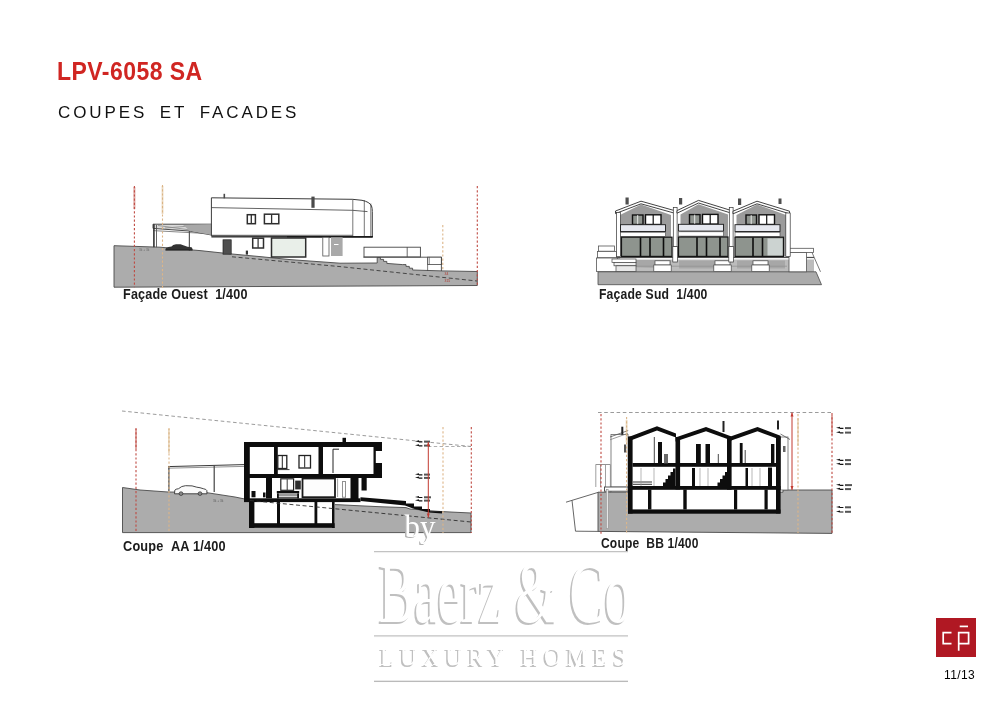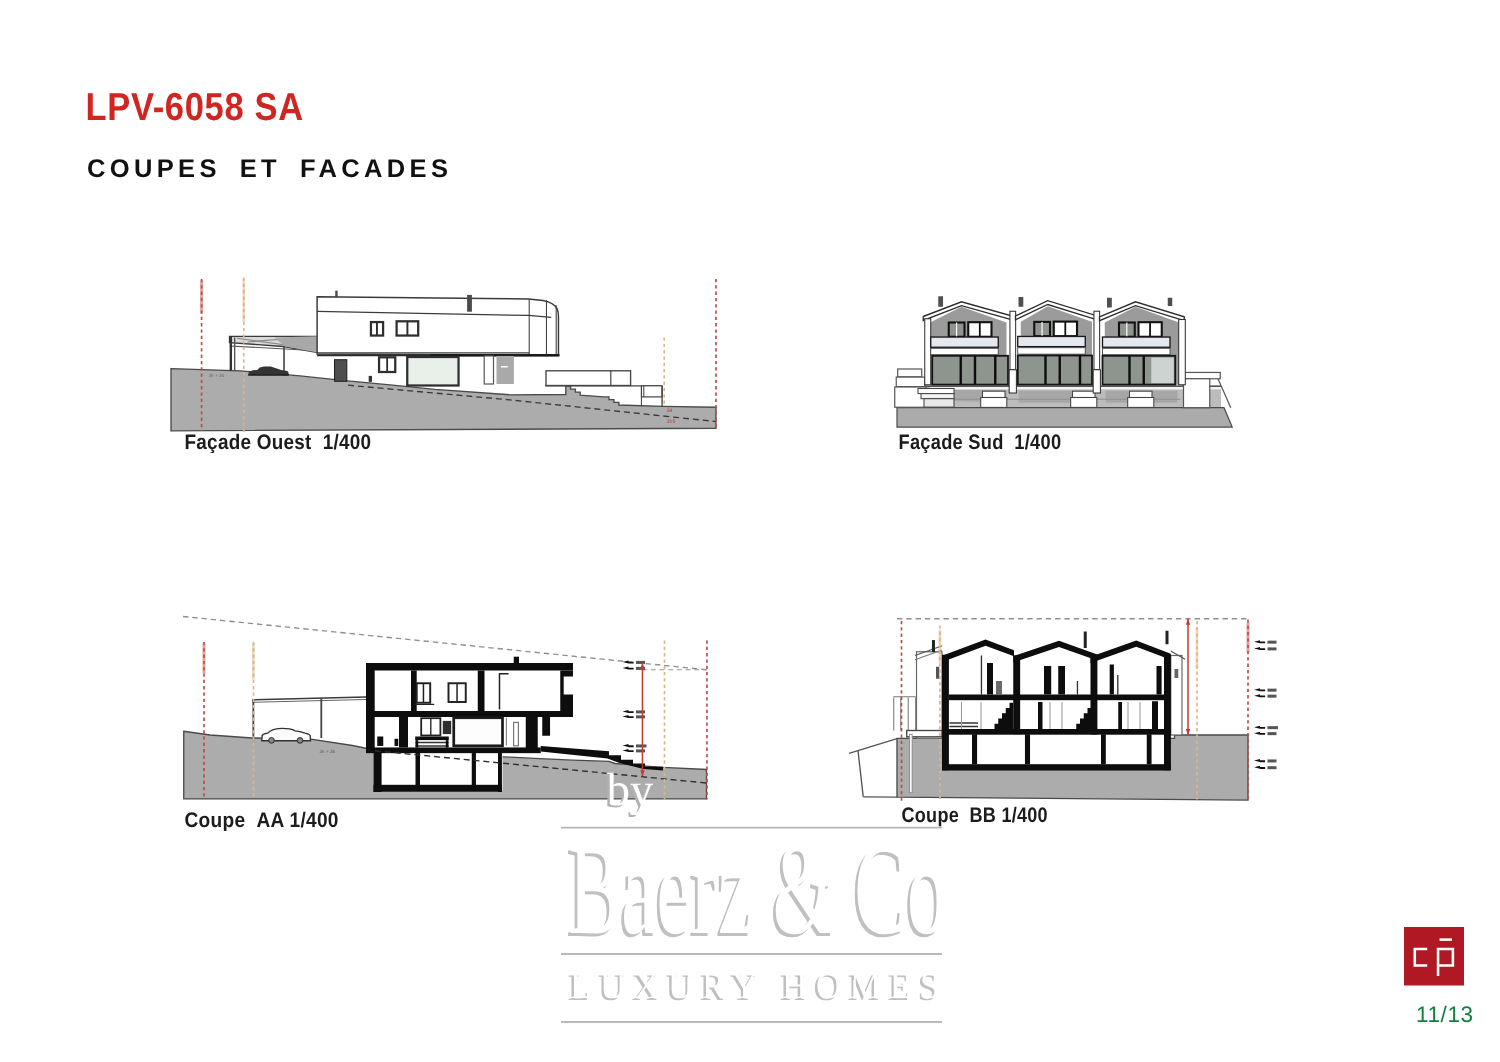--- a/index.html
+++ b/index.html
@@ -6,21 +6,21 @@
   html,body{margin:0;padding:0;background:#fff;}
   body{width:1000px;height:708px;position:relative;overflow:hidden;font-family:"Liberation Sans",sans-serif;}
   .abs{position:absolute;}
   .lbl{position:absolute;font-weight:bold;color:#1c1c1c;font-size:14px;letter-spacing:0.2px;}
 </style>
 </head>
 <body>
 
 <div class="abs" style="left:57px;top:56px;font-size:26px;font-weight:bold;color:#d02622;letter-spacing:0.5px;transform:scaleX(0.885);transform-origin:0 0;">LPV-6058 SA</div>
 
-<div class="abs" style="left:58px;top:103px;font-size:17px;font-weight:bold;color:#111;letter-spacing:2.9px;word-spacing:5px;">COUPES ET FACADES</div>
+<div class="abs" style="left:58px;top:103px;font-size:17px;font-weight:normal;color:#111;letter-spacing:2.9px;word-spacing:5px;">COUPES ET FACADES</div>
 
 <svg class="abs" style="left:105px;top:178px;" width="395" height="130" viewBox="105 178 395 130">
 
 <g>
 <path d="M114,245.7 L160,247.2 L200,250.6 L230,253.8 L260,256.6 L290,259.6 L340,263.2 L377.2,263 L377.2,257.4 L380.4,257.4 L380.4,259.4 L383.6,259.4 L383.6,261.4 L386.8,261.4 L386.8,263.4 L402.4,264.6 L406,264.6 L406,266.4 L409.3,266.4 L409.3,268.2 L412.6,268.2 L412.6,270 L442,270.9 L477.3,271.5 L477.3,285.5 L114,287.2 Z" fill="#acacac" stroke="#4a4a4a" stroke-width="0.9"></path>
 <text x="139" y="251" font-size="3.2" fill="#6a6a6a" font-family="Liberation Sans">3k + 3k</text>
 </g>
 
 <g>
 <polyline points="232,256.8 340,266.6 477,281" fill="none" stroke="#3a3a3a" stroke-width="0.9" stroke-dasharray="4,2.6"></polyline>
@@ -632,13 +632,13 @@
 <g stroke="#fff" stroke-width="1.7" fill="none">
 <path d="M951.5,632.6 L943.2,632.6 L943.2,643.6 L951.5,643.6"></path>
 </g>
 
 <g stroke="#fff" stroke-width="1.7" fill="none">
 <path d="M958.7,650.7 L958.7,632.6 L968.6,632.6 L968.6,643.6 L958.7,643.6"></path>
 <line x1="959.7" y1="626.4" x2="968" y2="626.4"></line>
 </g>
 </svg>
 
-<div class="abs" style="left:944px;top:668px;font-size:15px;color:#15803d;letter-spacing:0.4px;">11/13</div>
+<div class="abs" style="left:944px;top:668px;font-size:12px;color:#000000;letter-spacing:0.4px;">11/13</div>
 
 </body></html>

